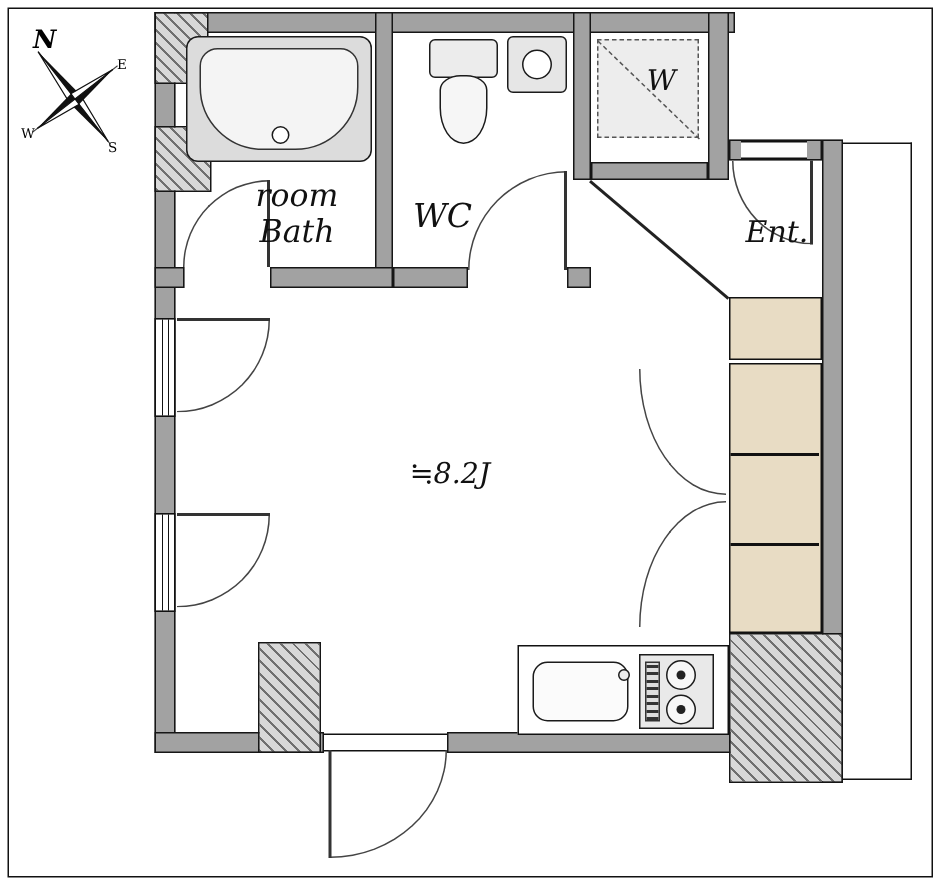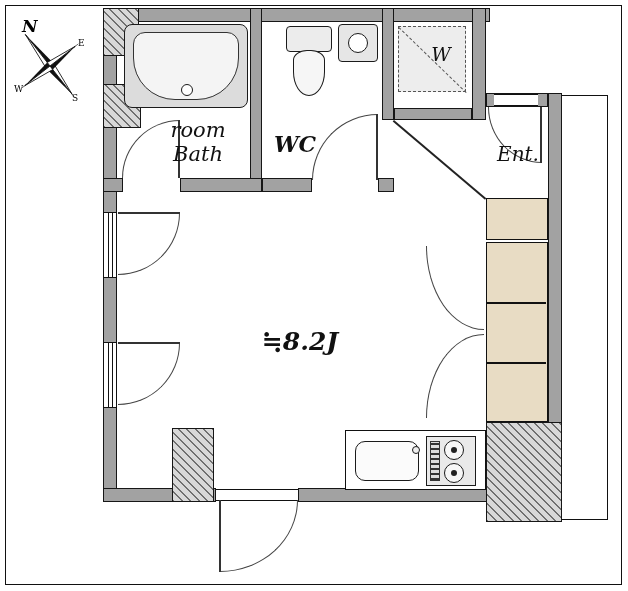--- a/index.html
+++ b/index.html
@@ -129,16 +129,16 @@
 
   <div class="abs arc arc-br" style="left:220px;top:500px;width:78px;height:72px;"></div>
   <div class="abs leaf" style="left:219px;top:500px;width:1.6px;height:72px;"></div>
 
   <div class="abs tline" style="left:394px;top:120px;width:121px;height:1.5px;transform:rotate(40.3deg);transform-origin:0 0;"></div>
 
   <div class="abs label" style="left:150px;top:118px;width:96px;font-size:21px;">
     <div>room</div>
     <div>Bath</div>
   </div>
-  <div class="abs label" style="left:272px;top:132px;width:46px;font-size:22px;font-weight:bold;">WC</div>
+  <div class="abs label" style="left:272px;top:132px;width:46px;font-size:22px;">WC</div>
   <div class="abs label" style="left:490px;top:143px;width:56px;font-size:20px;">Ent.</div>
-  <div class="abs label" style="left:240px;top:328px;width:120px;font-size:25px;font-weight:bold;">≒8.2J</div>
+  <div class="abs label" style="left:240px;top:306px;width:120px;font-size:19px;">≒8.2J</div>
 </div>
 
 </body></html>

